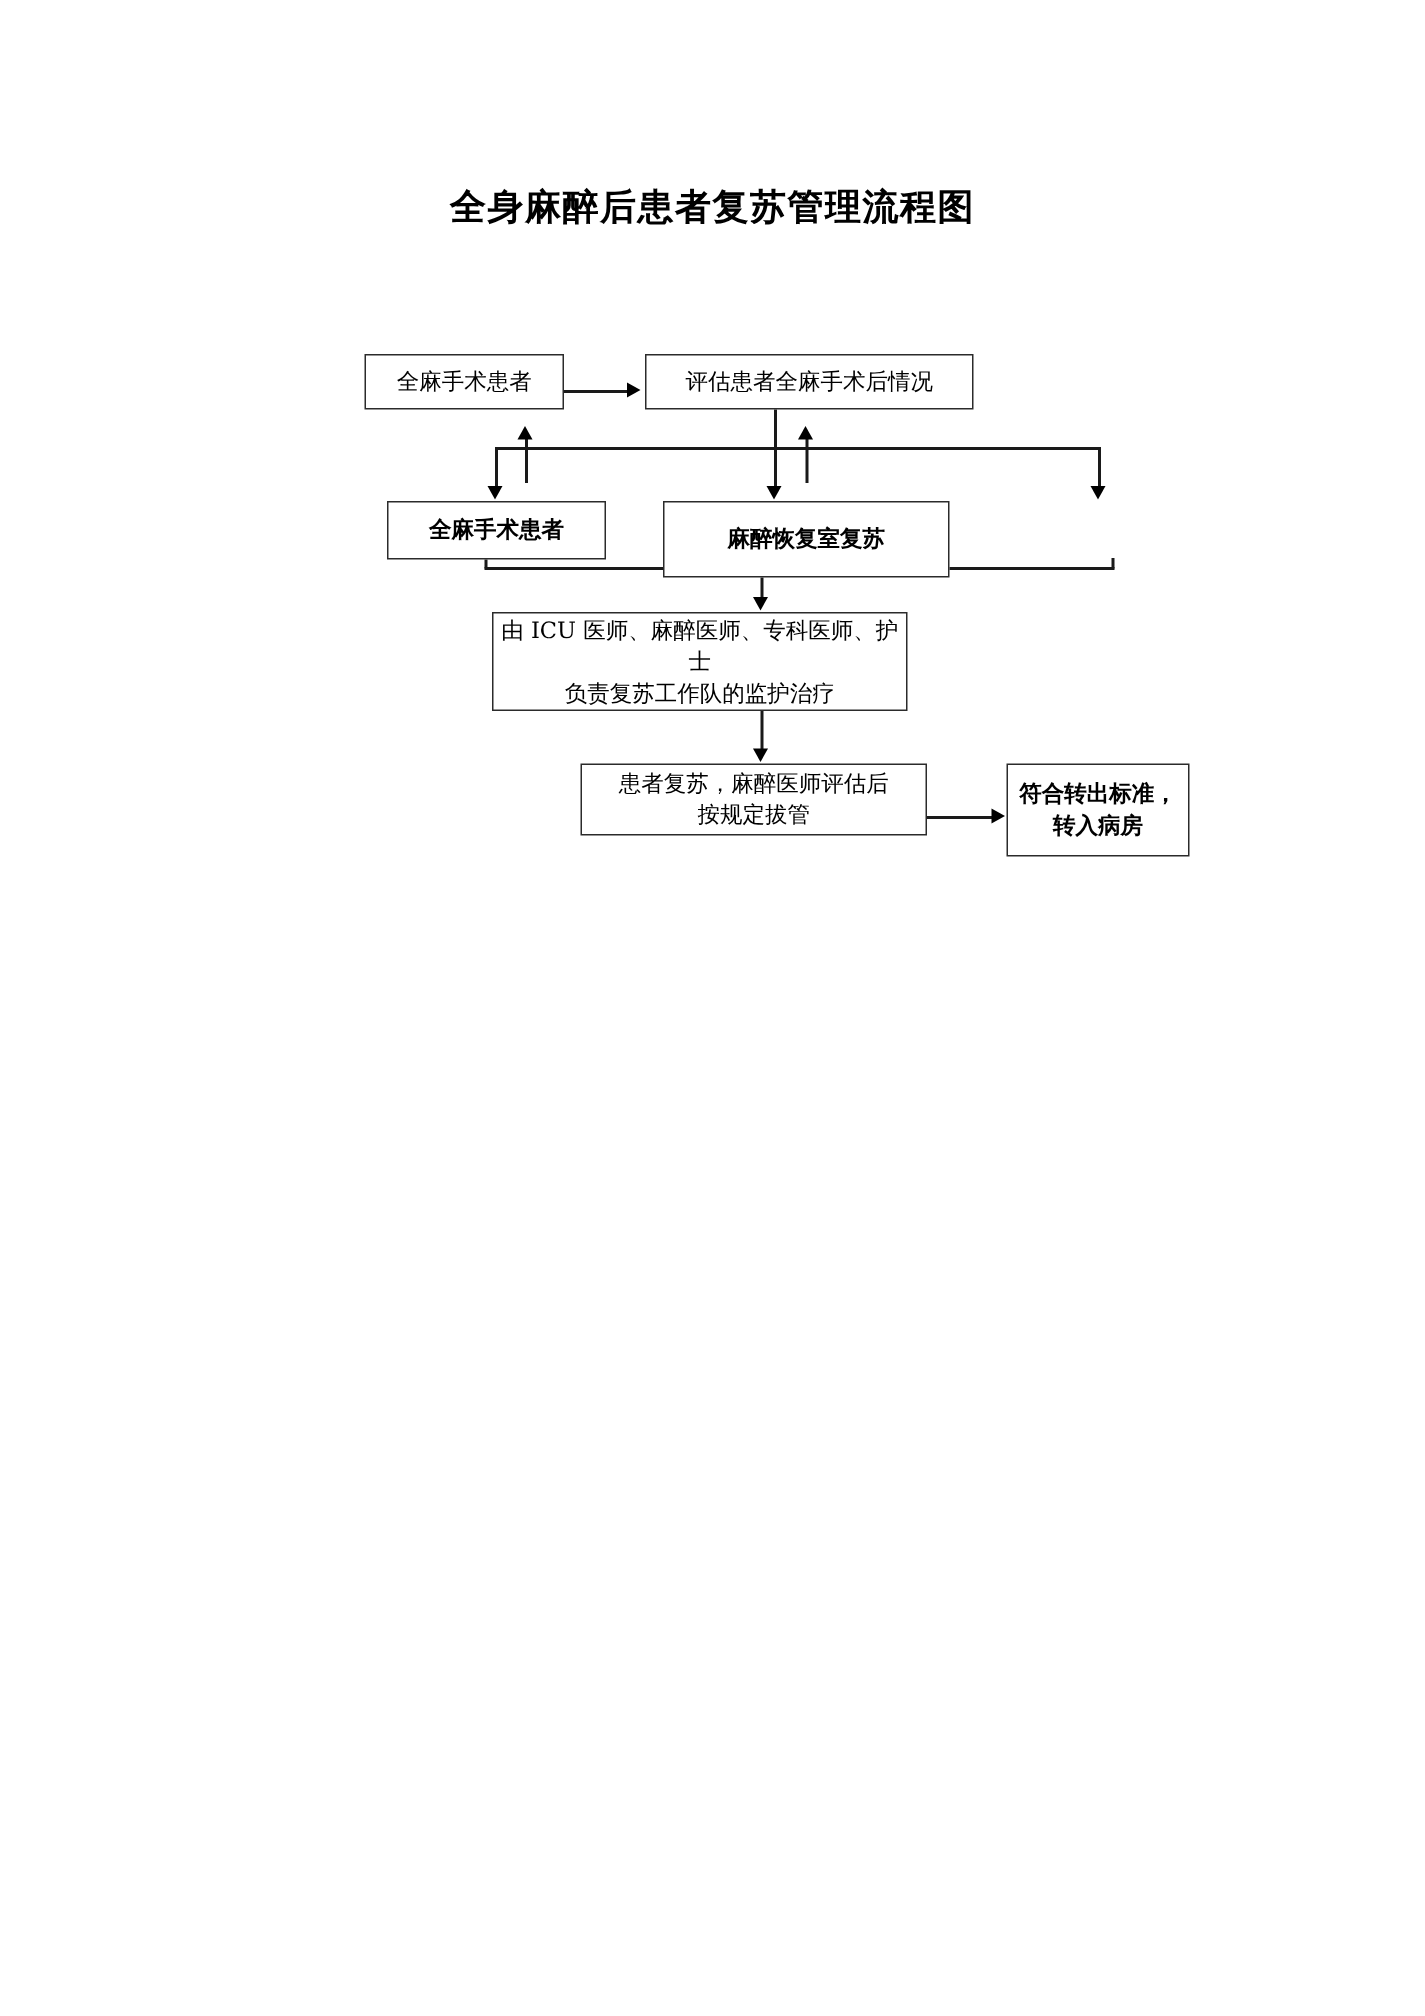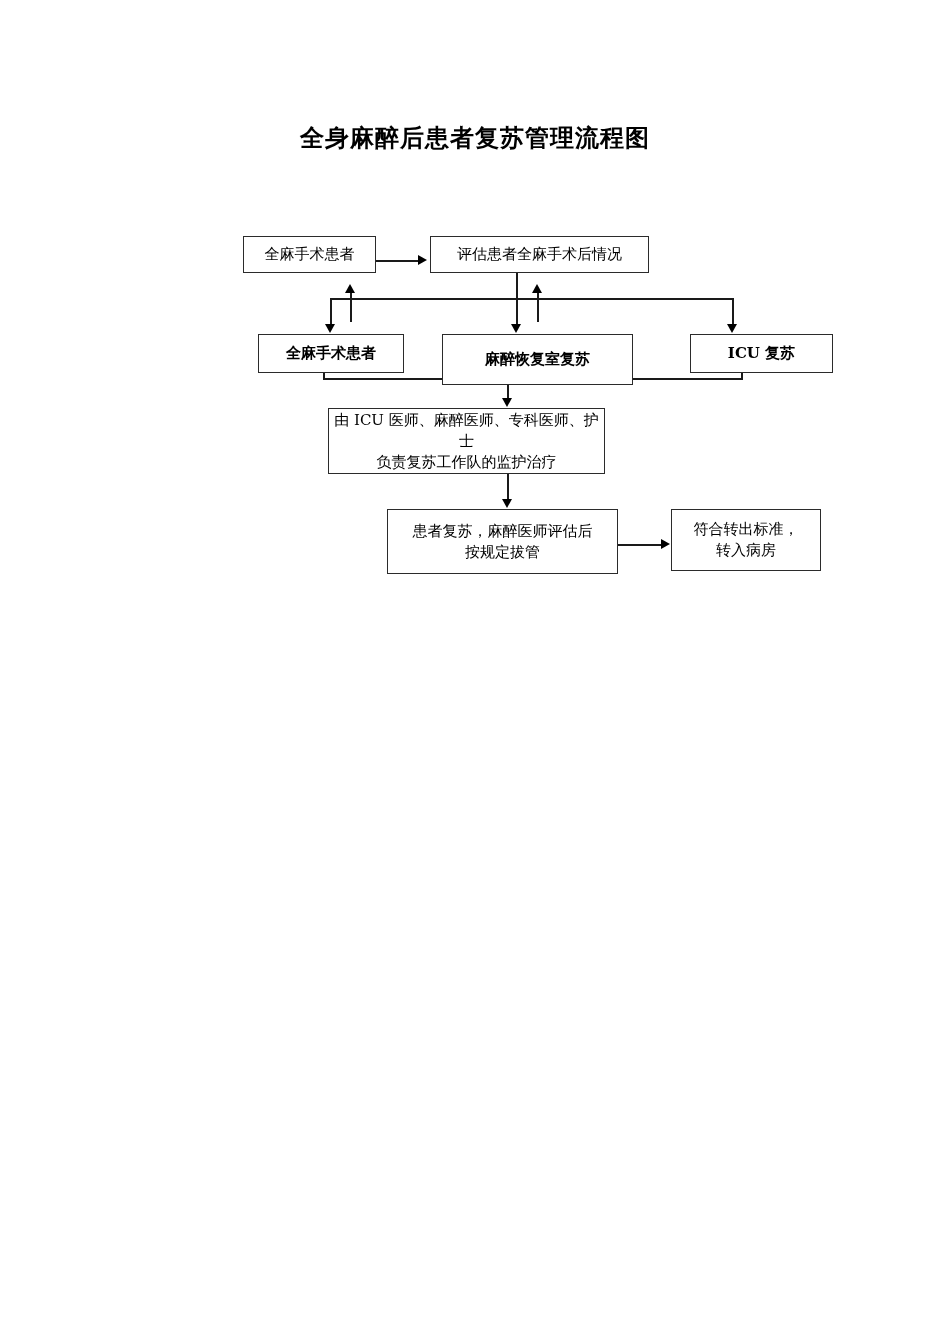--- a/index.html
+++ b/index.html
@@ -141,32 +141,29 @@
   </div>
 
   <div class="node bold" style="left:258px; top:334px; width:146px; height:39px;">
     <span class="txt">全麻手术患者</span>
   </div>
 
   <div class="node bold" style="left:442px; top:334px; width:191px; height:51px;">
     <span class="txt">麻醉恢复室复苏</span>
   </div>
 
-  <div class="node bold" style="left:690px; top:334px; width:143px; height:39px;">
-    <span class="txt">ICU 复苏</span>
-  </div>
 
   <div class="node" style="left:328px; top:408px; width:277px; height:66px;">
     <span class="txt">由 ICU 医师、麻醉医师、专科医师、护士
 负责复苏工作队的监护治疗</span>
   </div>
 
-  <div class="node" style="left:387px; top:509px; width:231px; height:65px;">
+  <div class="node" style="left:387px; top:509px; width:231px; height:48px;">
     <span class="txt">患者复苏，麻醉医师评估后
 按规定拔管</span>
   </div>
 
-  <div class="node" style="left:671px; top:509px; width:150px; height:62px;">
+  <div class="node" style="left:671px; top:509px; width:122px; height:62px;font-weight:bold;">
     <span class="txt">符合转出标准，
 转入病房</span>
   </div>
 
 </div>
 
 </body></html>

